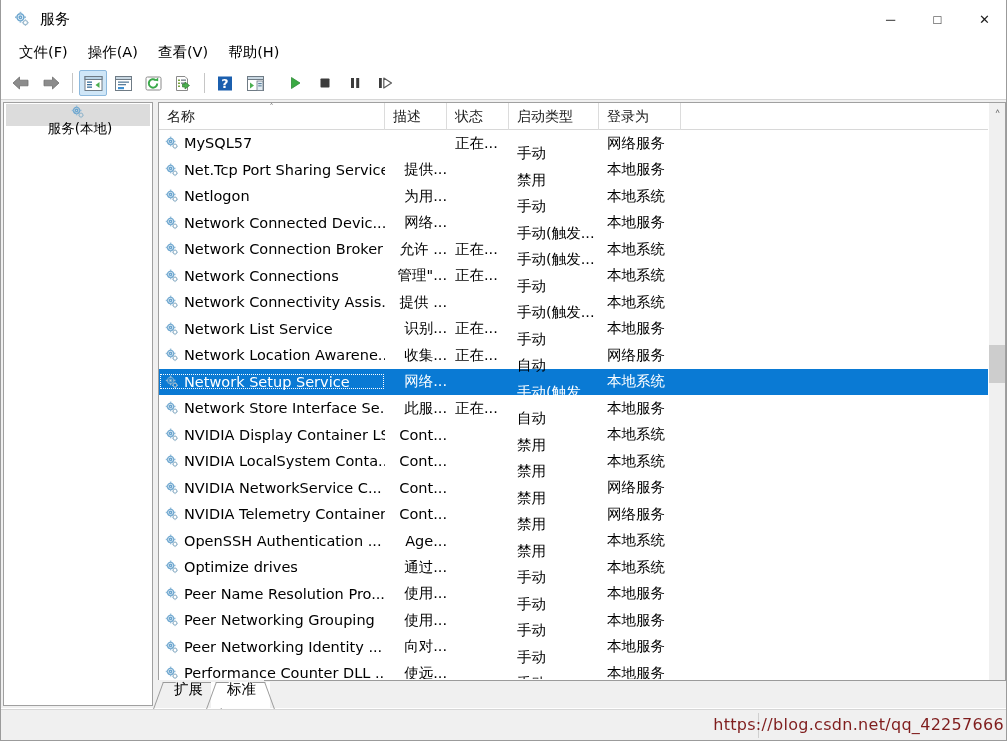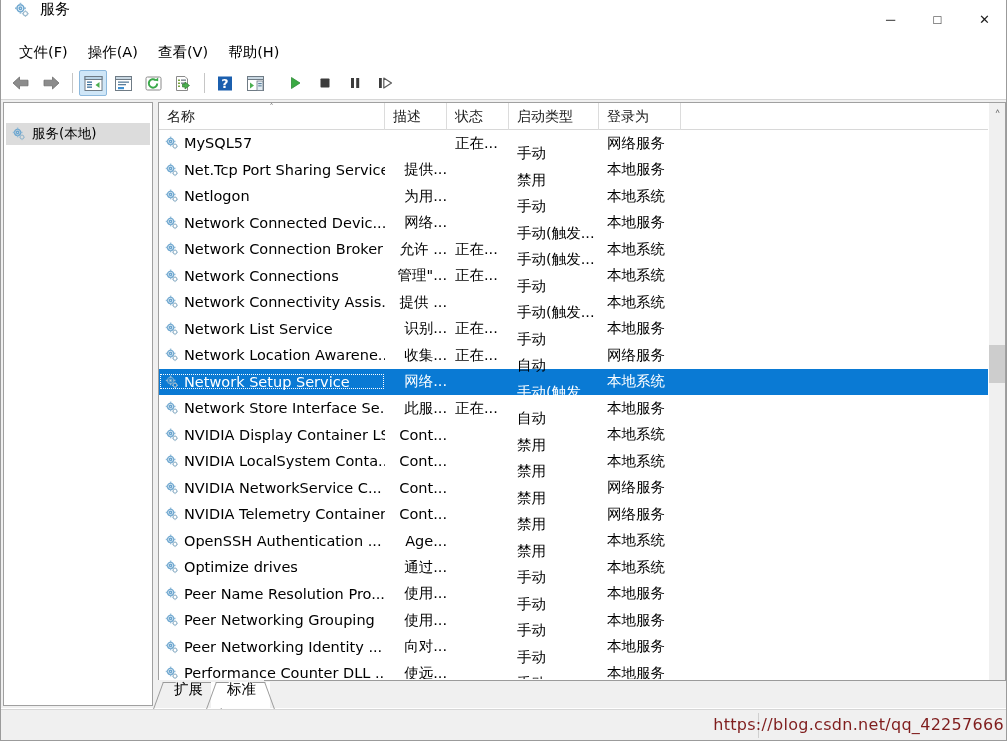--- a/index.html
+++ b/index.html
@@ -17,21 +17,21 @@
     background: #ffffff;
     border: 1px solid #9b9b9b;
     border-top: none;
     overflow: hidden;
   }
 
   
   .titlebar {
     position: absolute; left: 0; top: 0; width: 1007px; height: 38px;
     background: #ffffff;
-    display: flex; 
+    display: flex; align-items: center;
   }
   .title-icon {
     margin-left: 11px; width: 20px; height: 20px;
     display: inline-flex; align-items: center; justify-content: center;
   }
   .title-text {
     margin-left: 8px;
     font-size: 15px; color: #000000;
     font-family: "DejaVu Sans", "Liberation Sans", sans-serif;
   }
@@ -83,26 +83,27 @@
   }
   .tree-pane {
     position: absolute; left: 2px; top: 2px;
     width: 150px; height: 604px;
     background: #ffffff;
     border: 1px solid #a0a0a0;
     overflow: hidden;
   }
   .tree-node {
     display: flex; align-items: center;
-    height: 22px; margin: 20px 2px 0 2px;
+    height: 22px; margin: 1px 2px 0 2px;
     padding-left: 4px;
     background: #dcdcdc;
     font-size: 13.5px; color: #000;
     font-family: "DejaVu Sans", "Liberation Sans", sans-serif;
     cursor: default;
+    flex-direction: column;
   }
   .tree-node .ti { width: 17px; height: 17px; margin-right: 5px; display:inline-flex; align-items:center; justify-content:center;}
 
   .list-pane {
     position: absolute; left: 157px; top: 2px;
     width: 848px; height: 604px;
     background: #ffffff;
     border: 1px solid #a0a0a0;
     overflow: hidden;
   }

